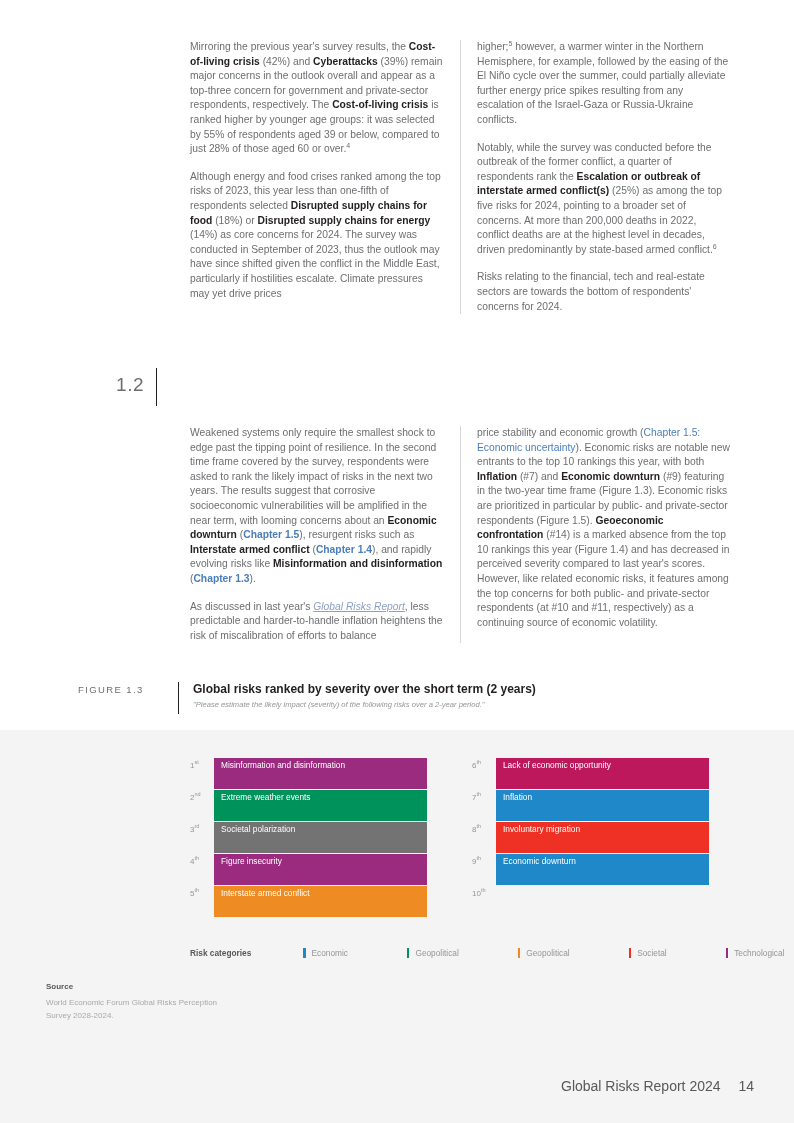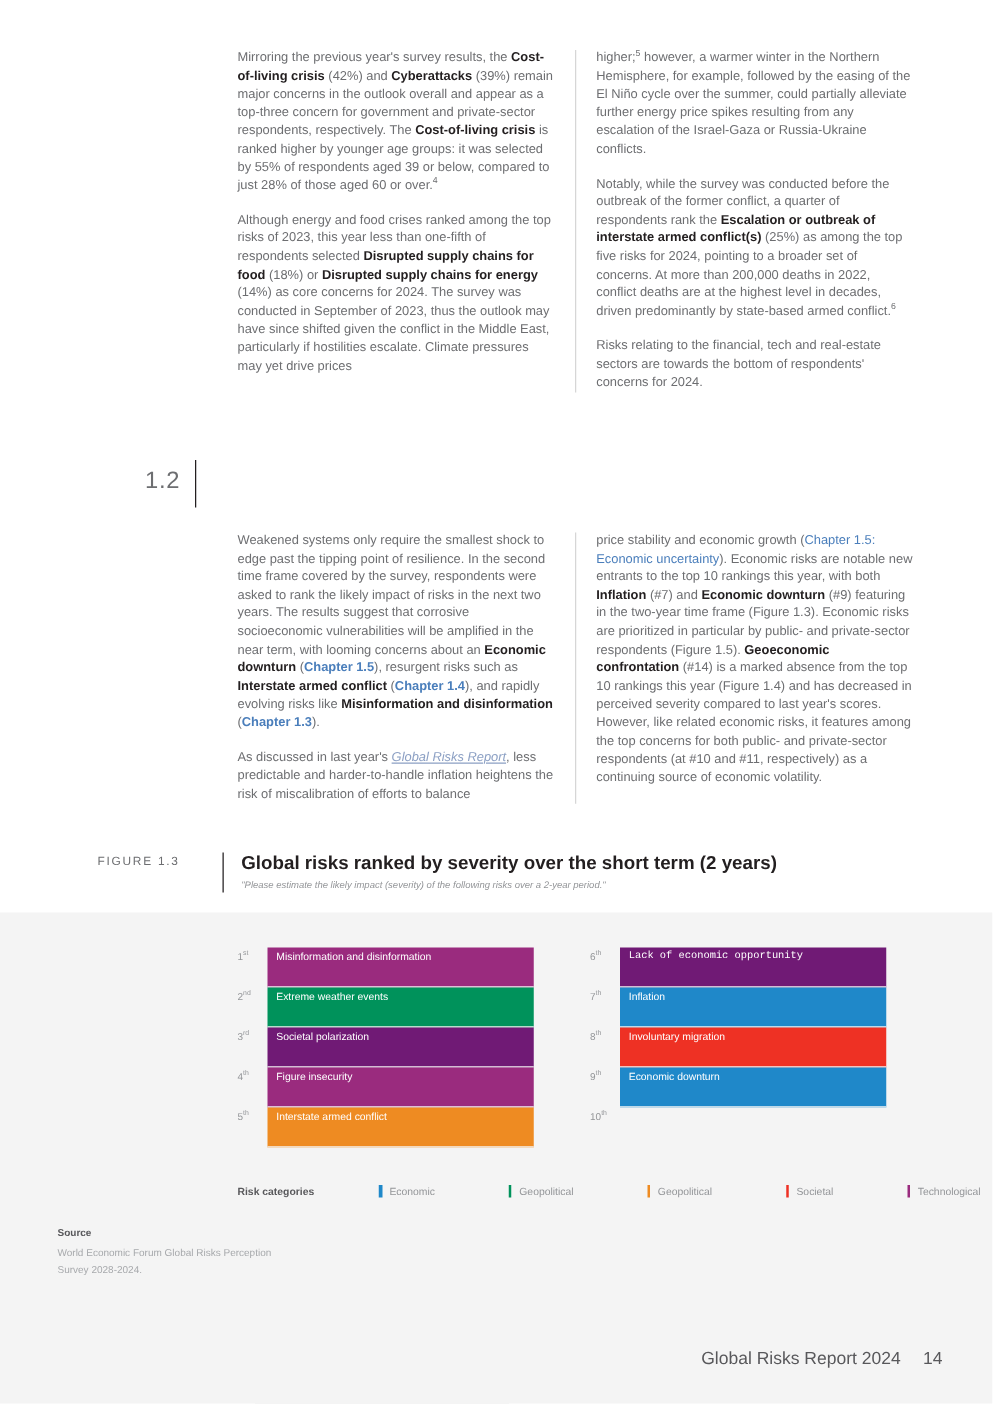--- a/index.html
+++ b/index.html
@@ -96,21 +96,21 @@
   }
   .fig-rule {
     width: 1px;
     background: #231f20;
     align-self: stretch;
     min-height: 32px;
     margin-right: 14px;
   }
   .fig-texts { flex: 1; }
   .fig-title {
-    font-size: 15px;
+    font-size: 12px;
     font-weight: bold;
     color: #231f20;
     margin-bottom: 4px;
   }
   .fig-sub {
     font-size: 7.6px;
     font-style: italic;
     color: #939598;
   }
 
@@ -261,41 +261,41 @@
           </div>
         </div>
         <div class="bar-row">
           <div class="rank">2<sup>nd</sup></div>
           <div class="bar" style="background: rgb(0, 146, 91);">
             <span class="bar-label">Extreme weather events</span>
           </div>
         </div>
         <div class="bar-row">
           <div class="rank">3<sup>rd</sup></div>
-          <div class="bar" style="background: #701a75;">
+          <div class="bar" style="background: #737373;">
             <span class="bar-label">Societal polarization</span>
           </div>
         </div>
         <div class="bar-row">
           <div class="rank">4<sup>th</sup></div>
           <div class="bar" style="background: rgb(154, 43, 126);">
             <span class="bar-label">Figure insecurity</span>
           </div>
         </div>
         <div class="bar-row">
           <div class="rank">5<sup>th</sup></div>
           <div class="bar" style="background: rgb(238, 139, 34);">
             <span class="bar-label">Interstate armed conflict</span>
           </div>
         </div>
       </div>
     <div class="chart-col" id="chart-col-right">
         <div class="bar-row">
           <div class="rank">6<sup>th</sup></div>
-          <div class="bar" style="background: #701a75; font-family: Liberation Mono, monospace;">
+          <div class="bar" style="background: #be185d;">
             <span class="bar-label">Lack of economic opportunity</span>
           </div>
         </div>
         <div class="bar-row">
           <div class="rank">7<sup>th</sup></div>
           <div class="bar" style="background: rgb(31, 136, 201);">
             <span class="bar-label">Inflation</span>
           </div>
         </div>
         <div class="bar-row">

